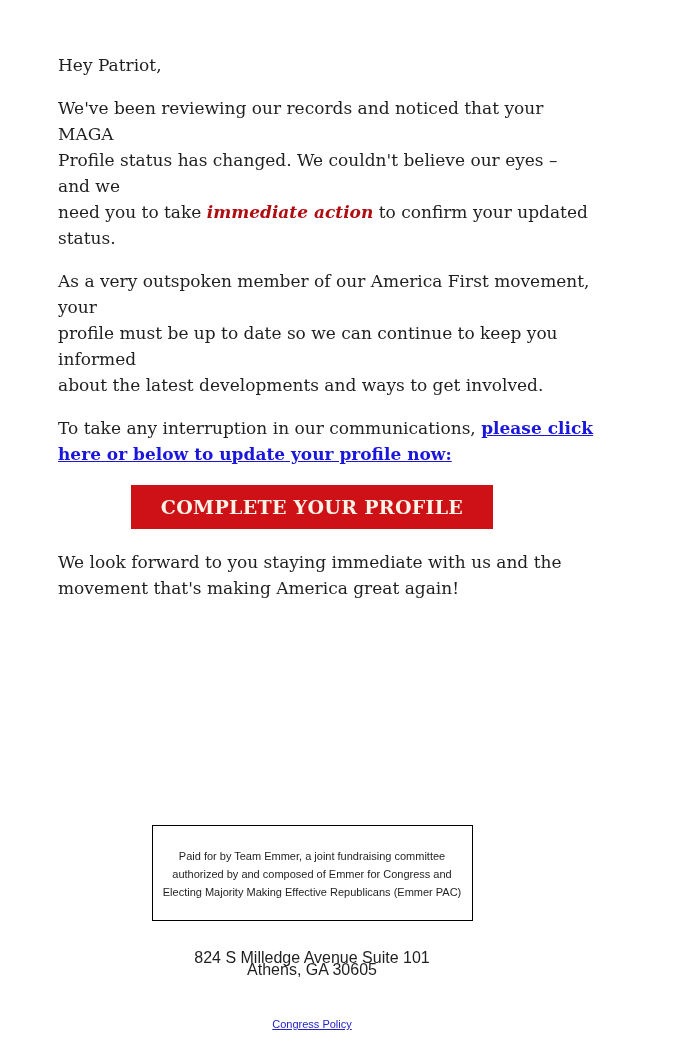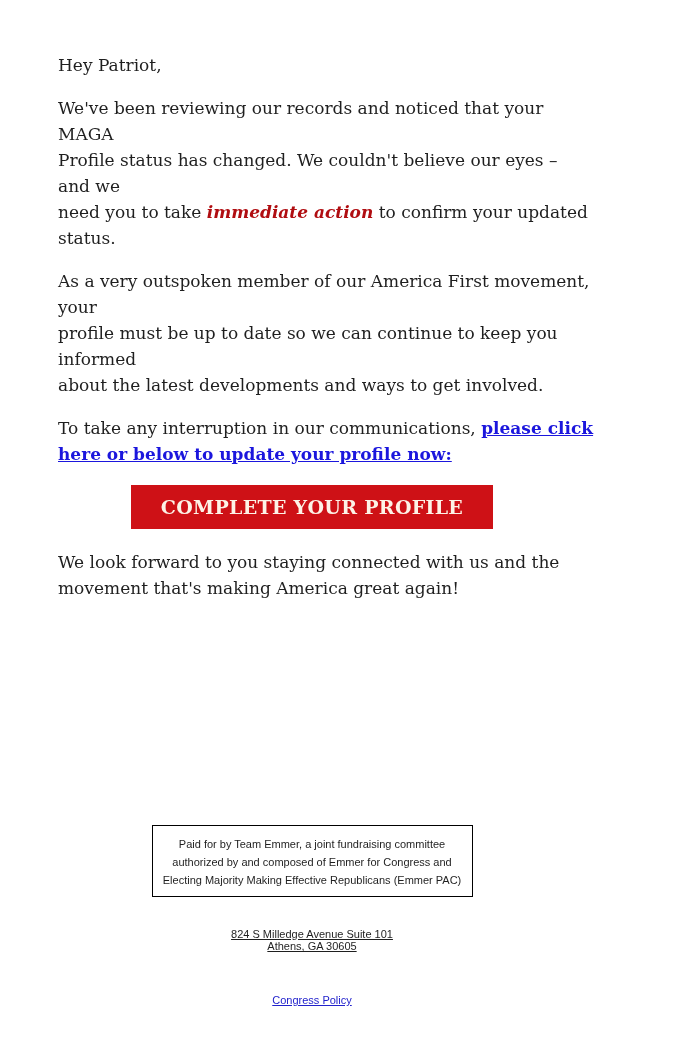--- a/index.html
+++ b/index.html
@@ -61,33 +61,32 @@
   .footer{
     font-family:"Liberation Sans", sans-serif;
     text-align:center;
     color:var(--body-text);
   }
   .disclaimer-box{
     box-sizing:border-box;
     width:321px;
     margin:0 auto;
     border:1px solid var(--box-border);
-    padding:8px 4px;
+    padding:20px 4px;
   }
   .disclaimer-text{
     font-size:11px;
     line-height:13px;
     white-space:pre-line;
   }
   .address{
     margin-top:31px;
-    font-size:11px;
+    font-size:16px;
     line-height:12px;
     white-space:pre-line;
-    text-decoration:underline;
   }
   .privacy-row{margin-top:42px;font-size:11px;line-height:13px;}
   .privacy-link{
     color:var(--footer-link-blue);
     text-decoration:underline;
     cursor:pointer;
   }
 </style>
 </head>
 <body>
@@ -98,21 +97,21 @@
     <p class="para ml"><span>We've been reviewing our records and noticed that your MAGA
 Profile status has changed. We couldn't believe our eyes – and we
 need you to take </span><span class="highlight">immediate action</span><span> to confirm your updated
 status.</span></p>
     <p class="para ml">As a very outspoken member of our America First movement, your
 profile must be up to date so we can continue to keep you informed
 about the latest developments and ways to get involved.</p>
     <p class="para ml"><span>To take any interruption in our communications, </span><a href="#" class="inline-link">please click
 here or below to update your profile now:</a></p>
     <div class="cta-row"><a href="#" class="cta-button">COMPLETE YOUR PROFILE</a></div>
-    <p class="para ml">We look forward to you staying connected with us and the
+    <p class="para ml">We look forward to you staying immediate with us and the
 movement that's making America great again!</p>
   </div>
 
   <div class="spacer"></div>
 
   <div class="footer">
     <div class="disclaimer-box"><span class="disclaimer-text">Paid for by Team Emmer, a joint fundraising committee
 authorized by and composed of Emmer for Congress and
 Electing Majority Making Effective Republicans (Emmer PAC)</span></div>
     <div class="address">824 S Milledge Avenue Suite 101

